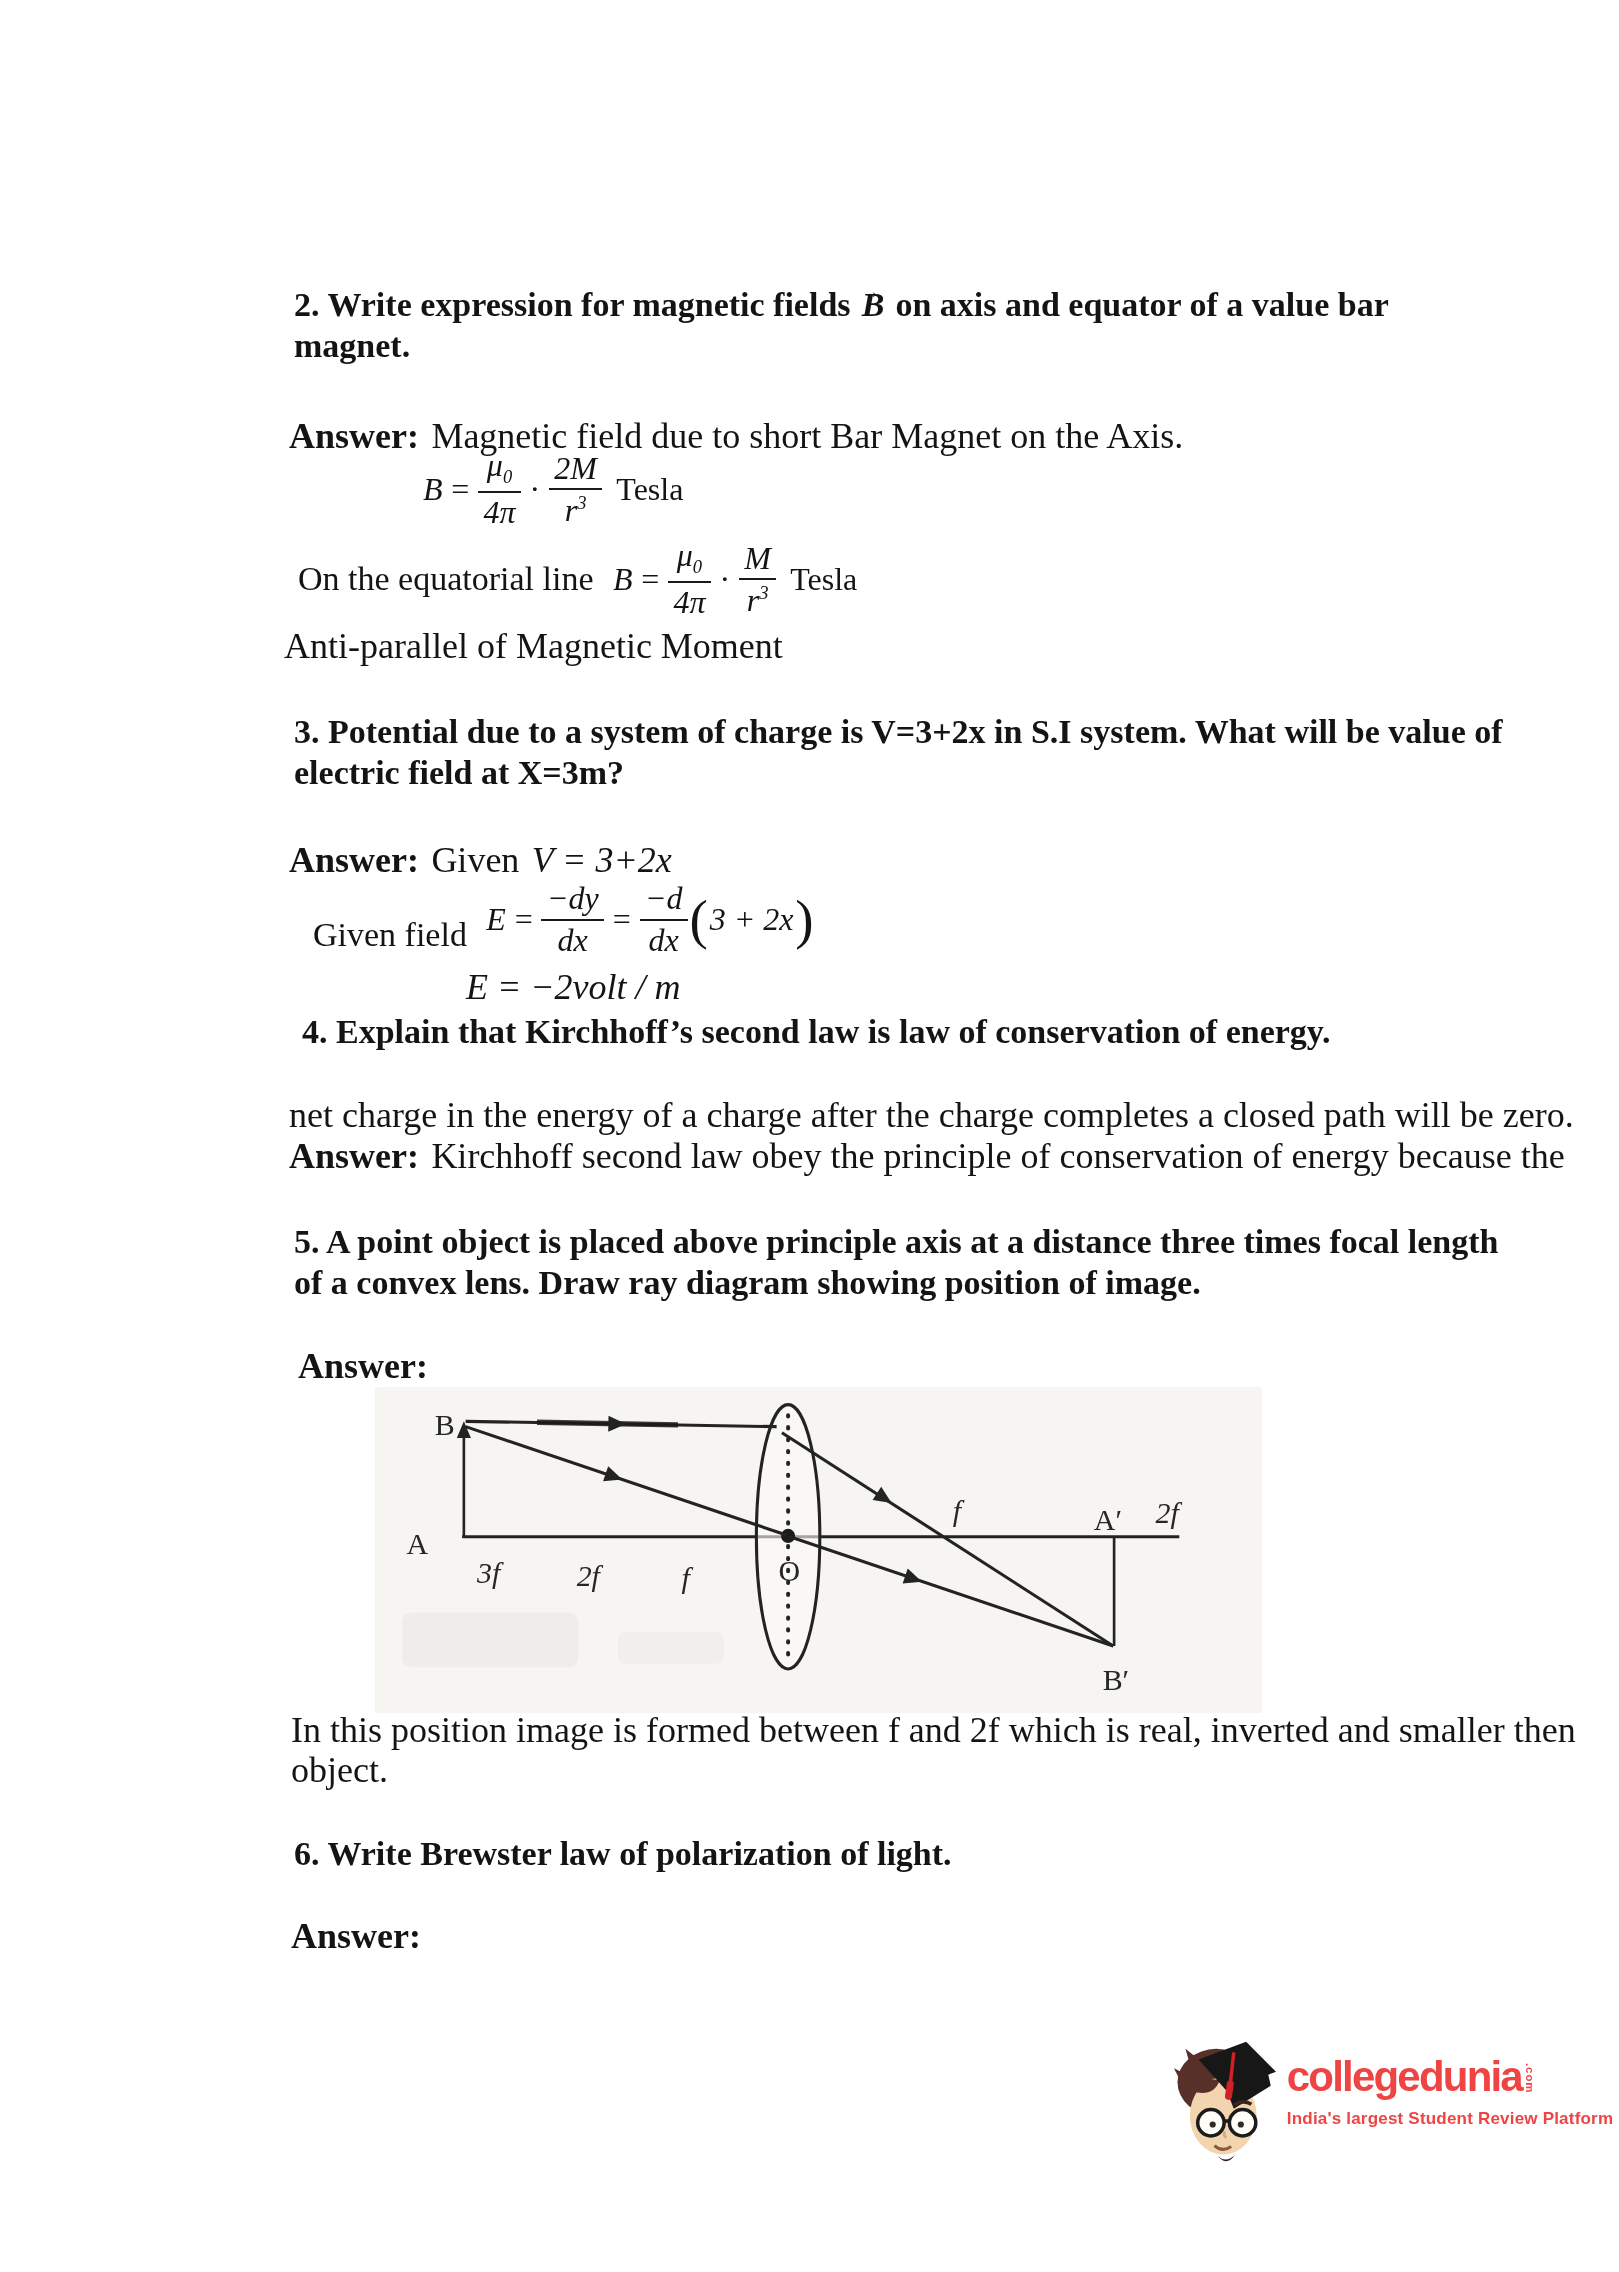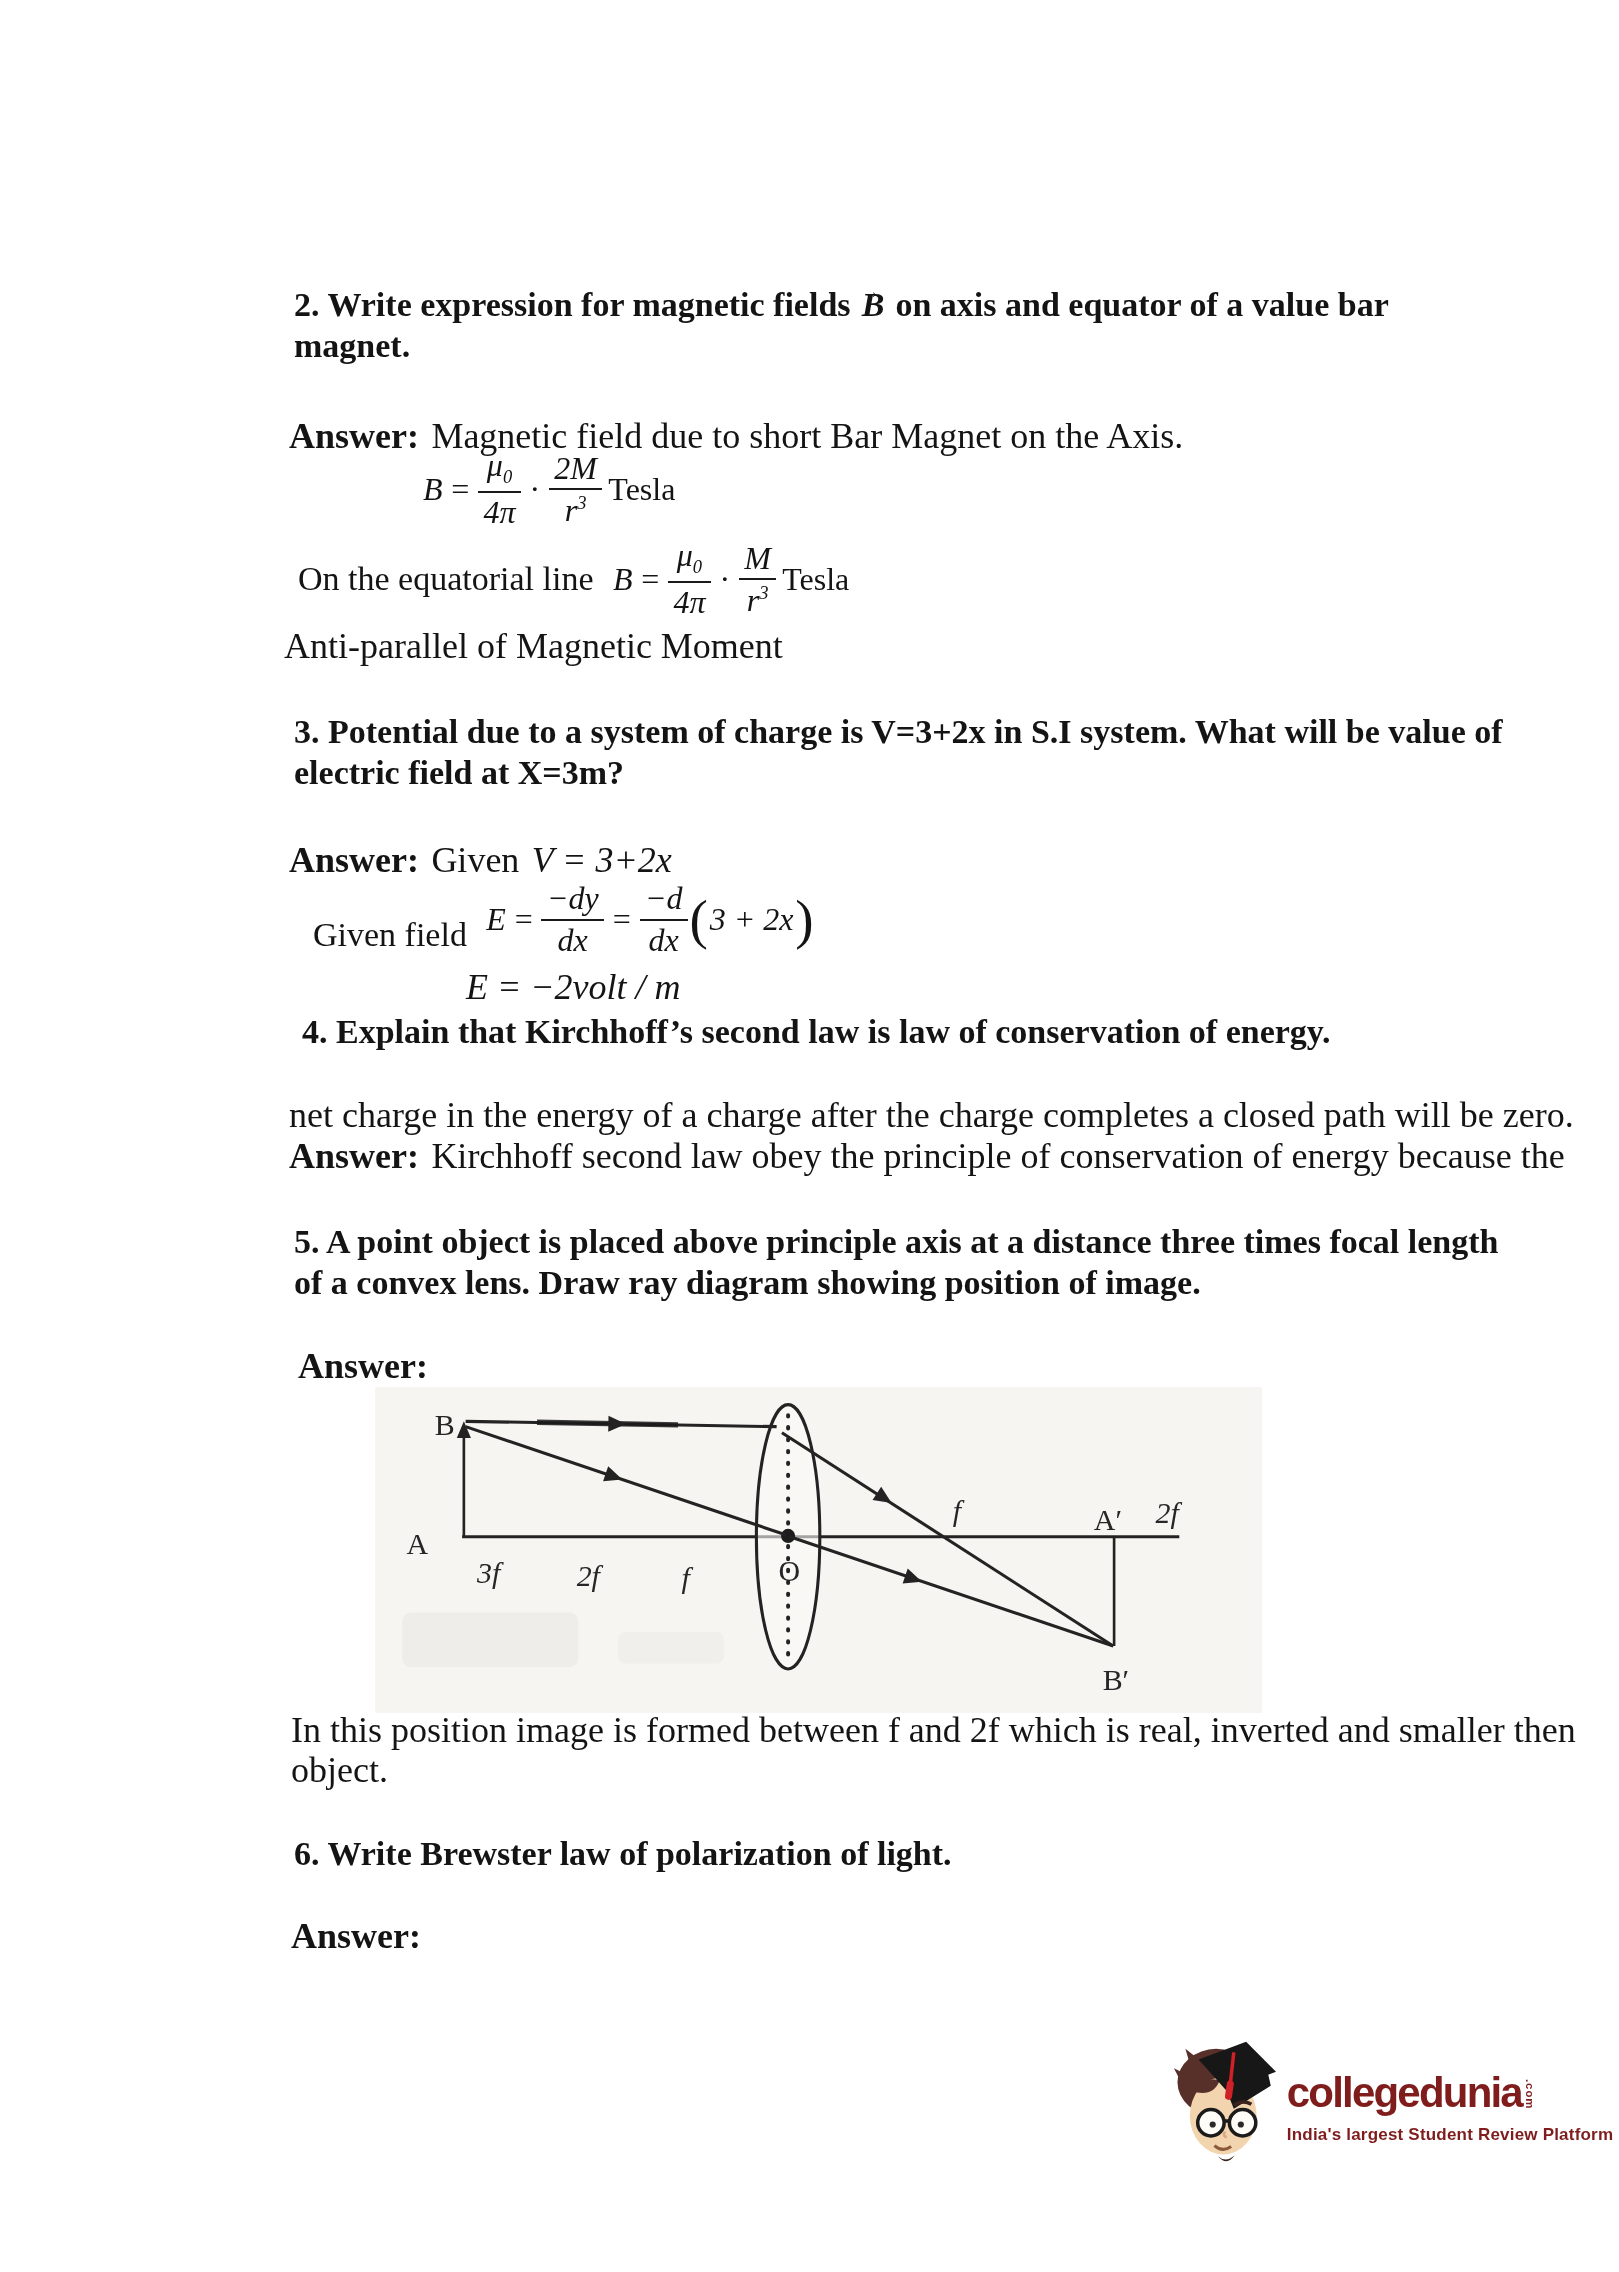--- a/index.html
+++ b/index.html
@@ -10,38 +10,38 @@
   .blk{position:absolute;}
   .h{font-weight:bold; font-size:34px; line-height:41px; white-space:nowrap;}
   .t{font-size:36px; line-height:41px; white-space:nowrap;}
   .bold{font-weight:bold;}
   .sp{margin-left:12.4px;}
   .it{font-style:italic;}
   
   .math{display:flex; align-items:center; font-size:32px; font-style:italic; white-space:nowrap;}
   .math .pre{font-style:normal; font-size:34px; margin-right:19.4px;}
   .math .mo{font-style:normal; margin:0 8.8px;}
-  .math .unit{font-style:normal; margin-left:6px;}
+  .math .unit{font-style:normal; margin-left:14px;}
   .frac{display:inline-block; text-align:center; line-height:1.02;}
   .frac .num{display:block; padding:0 5.3px 3.5px;}
   .frac .den{display:block; border-top:2.6px solid #1a1a1a; padding:3.5px 5.3px 0;}
   .frac sub{font-size:0.58em;}
   .frac sup{font-size:0.58em;}
   .bp{font-style:normal; font-size:55px; font-weight:400; line-height:0; margin:0 1.8px;}
   
   .scan{
     position:absolute; left:375px; top:1387px; width:887px; height:326px;
     background:#f6f5f2; border-radius:2.6px;
   }
   .scan svg{position:absolute; left:0; top:0; width:100%; height:100%;}
   .scan text{font-family:"Liberation Serif", serif; fill:#262626; font-size:34px;}
   .scan text.fl{font-style:italic;}
   
   .logo{position:absolute; left:1172px; top:2033px; display:flex; align-items:flex-start;}
-  .logo-txt{margin-left:8.8px; margin-top:39px; font-family:"Liberation Sans", sans-serif; color:#7f1d1d;}
+  .logo-txt{margin-left:8.8px; margin-top:23px; font-family:"Liberation Sans", sans-serif; color:#ef4444;}
   .brand-row{display:flex; align-items:flex-start;}
   .brand{font-weight:bold; font-size:42px; line-height:1; letter-spacing:-1.8px;}
   .tld{writing-mode:vertical-rl; font-size:11.5px; font-weight:bold; margin-top:7px; margin-left:1.8px; letter-spacing:0.9px;}
   .tagline{font-size:17px; font-weight:bold; margin-top:10.6px; letter-spacing:0.2px;}
   
   .vec{position:relative; font-style:italic; display:inline-block; padding:0 2.6px;}
   .vec .arrow{position:absolute; top:-0.72em; left:0.12em; font-size:0.55em; font-style:normal;}
 </style>
 </head>
 <body>

